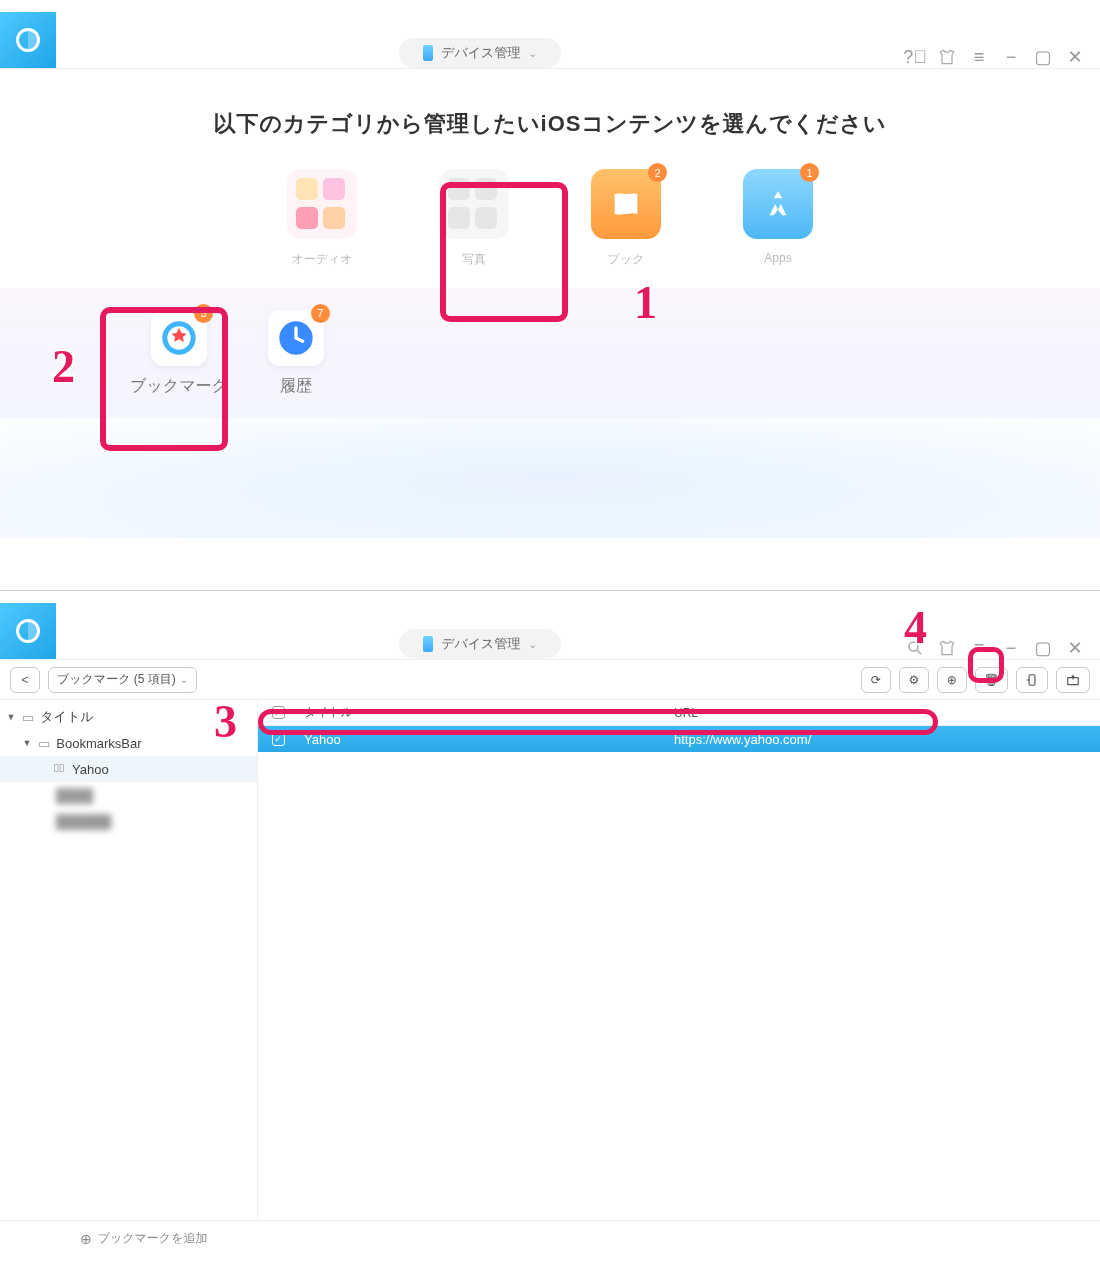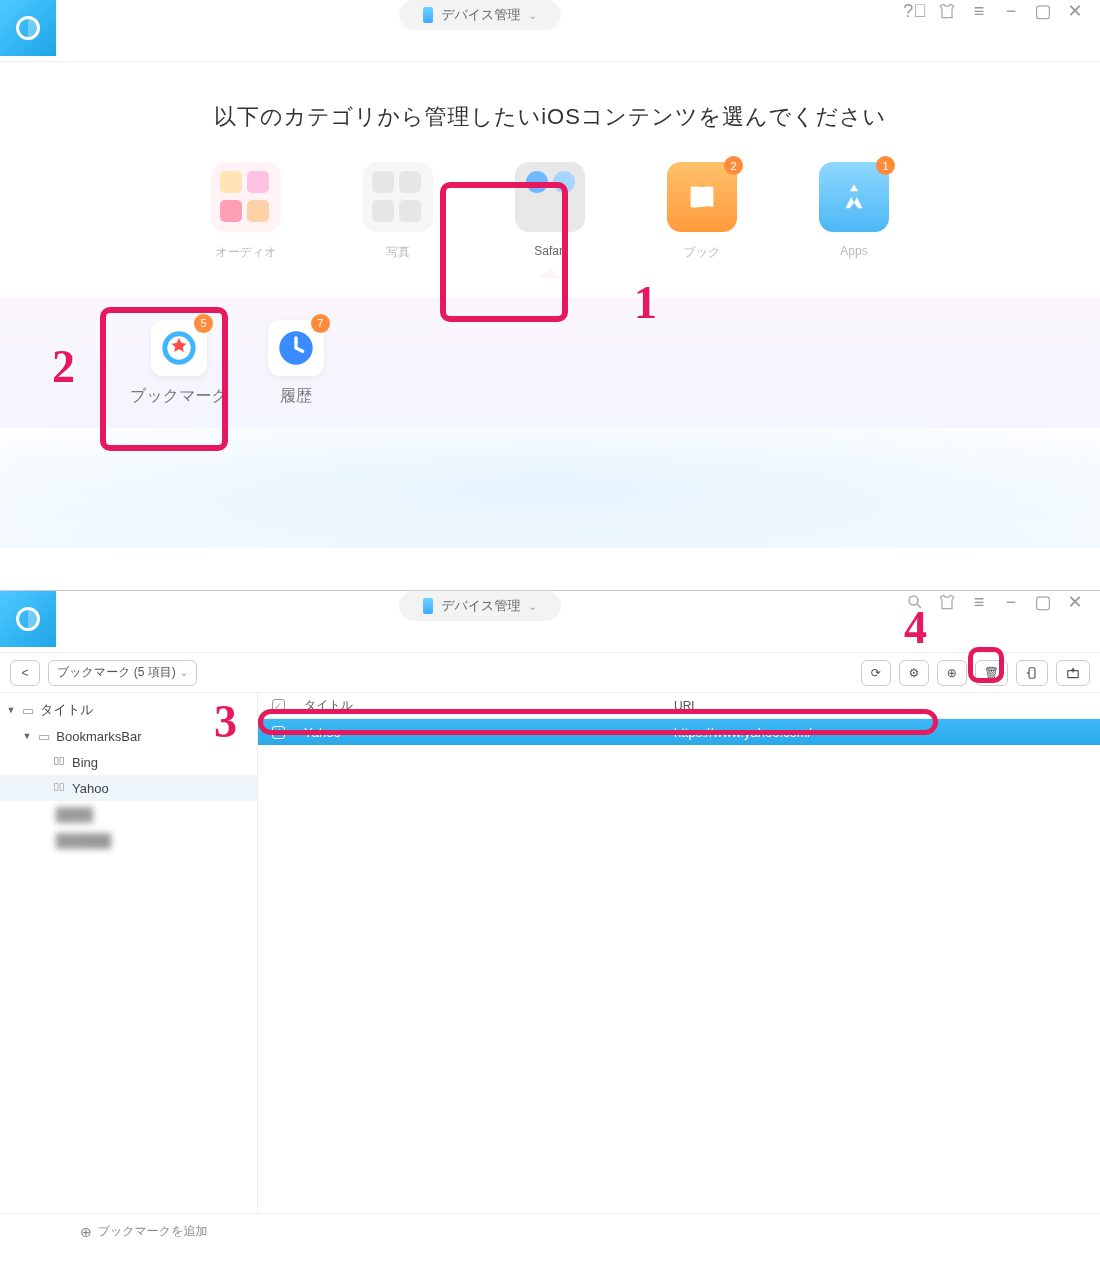--- a/index.html
+++ b/index.html
@@ -1,28 +1,28 @@
 <!DOCTYPE html>
 <html><head>
 <meta charset="utf-8">
 <style>
 * { box-sizing: border-box; margin: 0; padding: 0; font-family: -apple-system, "Hiragino Sans", "Meiryo", sans-serif; }
 body { background: #fff; width: 1100px; }
 .window { background: #fff; position: relative; }
-.titlebar { height: 62px; display: flex; align-items: flex-start; border-bottom: 1px solid #eee; }
+.titlebar { height: 69px; display: flex; align-items: flex-end; border-bottom: 1px solid #eee; }
 .logo { width: 56px; height: 56px; background: linear-gradient(135deg,#4dc9ff,#1fa5e8); display:flex; align-items:center; justify-content:center; }
 .logo svg { width: 28px; height: 28px; }
 .titlebar-center { flex:1; display:flex; justify-content:center; }
 .device-pill { background:#f3f3f3; border-radius:20px; padding:6px 24px; display:flex; align-items:center; gap:8px; color:#666; font-size:13px; cursor:pointer; }
 .phone-mini { width:10px; height:16px; background:linear-gradient(#6bd3ff,#3fa8ff); border-radius:2px; }
 .chev { font-size:10px; color:#999; }
 .titlebar-right { display:flex; align-items:center; gap:10px; padding-right:14px; }
 .tb-icon { width:22px; height:22px; display:flex; align-items:center; justify-content:center; color:#999; cursor:pointer; font-size:18px; }
 .window1 { height: 590px; }
-.heading { text-align:center; font-size:22px; color:#333; font-weight:400; padding:40px 0 30px; letter-spacing:1px; }
+.heading { text-align:center; font-size:22px; color:#333; font-weight:700; padding:40px 0 30px; letter-spacing:1px; }
 .cat-row { display:flex; justify-content:center; gap:52px; padding:0 0 20px; }
 .cat { width:100px; display:flex; flex-direction:column; align-items:center; gap:12px; cursor:pointer; position:relative; }
 .cat-icon { width:70px; height:70px; border-radius:14px; display:flex; flex-wrap:wrap; padding:9px; gap:5px; position:relative; }
 .mini { width:22px; height:22px; border-radius:5px; }
 .cat-label { font-size:12px; color:#bbb; }
 .cat.active .cat-label { color:#666; }
 .badge { position:absolute; top:-6px; right:-6px; background:#ff8c3a; color:#fff; width:19px; height:19px; border-radius:50%; display:flex; align-items:center; justify-content:center; font-size:11px; }
 .pointer { width:0; height:0; border-left:10px solid transparent; border-right:10px solid transparent; border-bottom:10px solid #f9f3fb; margin:-2px auto 0; }
 .sub-panel { background:linear-gradient(180deg,#faf5fc,#f3f5ff); height:130px; display:flex; align-items:center; padding-left:130px; gap:40px; }
 .sub-item { display:flex; flex-direction:column; align-items:center; gap:10px; cursor:pointer; position:relative; }
@@ -100,28 +100,20 @@
     </div>
     <div class="cat">
       <div class="cat-icon" style="background:#f6f6f6;">
         <div class="mini" style="background:#e6e6e6;"></div>
           <div class="mini" style="background:#e6e6e6;"></div>
         <div class="mini" style="background:#e6e6e6;"></div>
           <div class="mini" style="background:#e6e6e6;"></div>
       </div>
       <span class="cat-label">写真</span>
     </div>
-    <div class="cat active" style="position:relative;">
-      <div class="cat-icon" style="background:#e8e8e8; justify-content:center;">
-        <div class="mini" style="background:#6fb8ff;border-radius:50%;"></div>
-          <div class="mini" style="background:#a6d5ff;border-radius:50%;"></div>
-      </div>
-      <span class="cat-label">Safari</span>
-      <div class="pointer"></div>
-    </div>
     <div class="cat">
       <div class="cat-icon" style="background:linear-gradient(#ffc26a,#ff9a3d); justify-content:center; align-items:center; flex-wrap:nowrap;">
         <svg width="34" height="34" viewBox="0 0 24 24" fill="#fff">
             <path d="M4 5c3-1 5 0 8 0s5-1 8 0v14c-3-1-5 0-8 0s-5 1-8 0z"></path>
           </svg>
         <span class="badge">2</span>
       </div>
       <span class="cat-label">ブック</span>
     </div>
     <div class="cat">
@@ -233,26 +225,20 @@
       <div class="tree-row" style="padding-left:6px;">
         <span class="tri">▼</span>
         <span class="fold-ic">▭</span>
         <span>タイトル</span>
       </div>
       <div class="tree-row" style="padding-left:22px;">
         <span class="tri">▼</span>
         <span class="fold-ic">▭</span>
         <span>BookmarksBar</span>
       </div>
-      <div class="tree-row" style="padding-left:52px;">
-        <span class="fold-ic"><svg width="14" height="12" viewBox="0 0 24 24" fill="none" stroke="#aaa" stroke-width="2">
-              <path d="M3 5h7v14H3zM14 5h7v14h-7z"></path>
-            </svg></span>
-        <span>Bing</span>
-      </div>
       <div class="tree-row sel" style="padding-left:52px;">
         <span class="fold-ic"><svg width="14" height="12" viewBox="0 0 24 24" fill="none" stroke="#bbb" stroke-width="2">
               <path d="M3 5h7v14H3zM14 5h7v14h-7z"></path>
             </svg></span>
         <span>Yahoo</span>
       </div>
       <div class="blur-row">████</div>
       <div class="blur-row">██████</div>
     </div>
 

